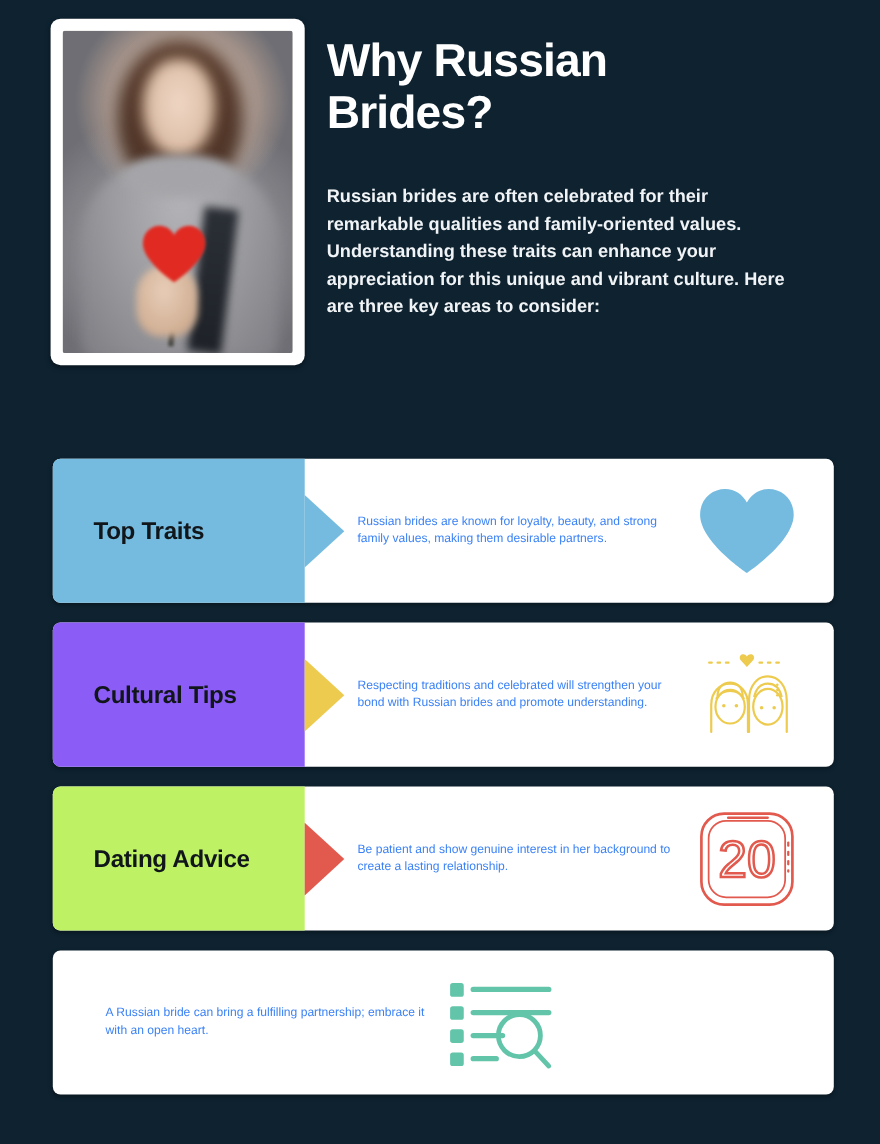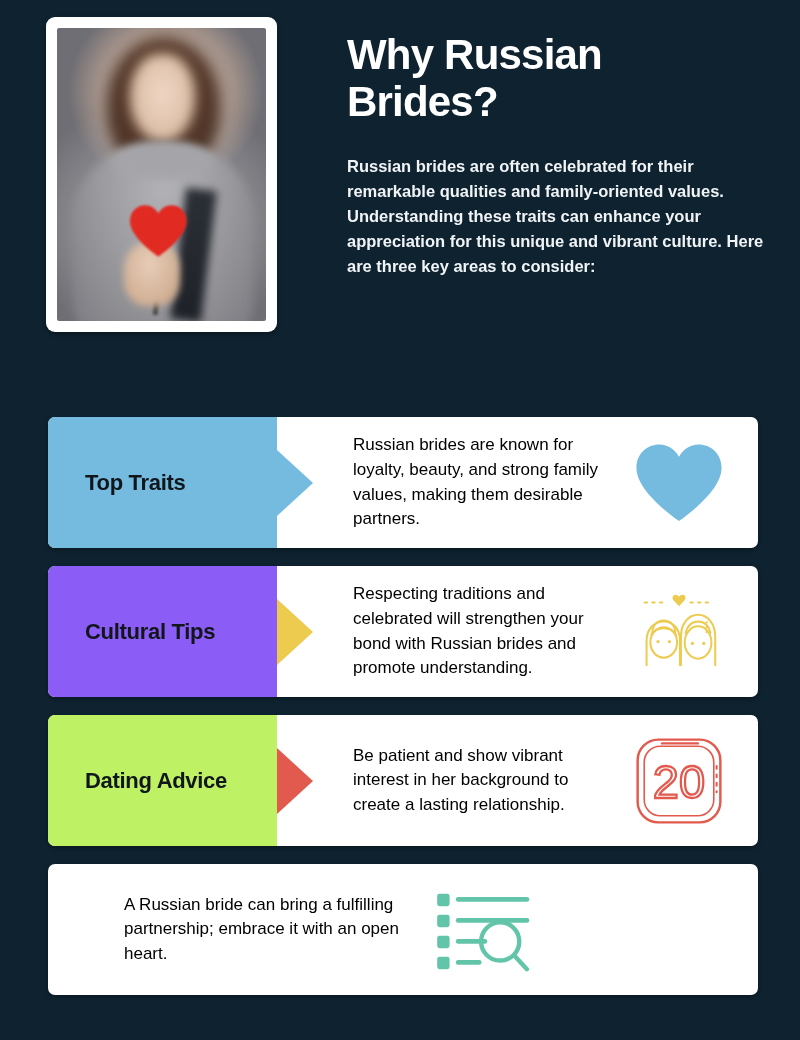--- a/index.html
+++ b/index.html
@@ -14,21 +14,21 @@
     background: #0e2230;
     font-family: "Liberation Sans", "DejaVu Sans", sans-serif;
     position: relative;
   }
 
   
   .hero {
     display: flex;
     align-items: flex-start;
     padding: 17px 25px 0 46px;
-    gap: 70px;
+    gap: 20px;
   }
 
   .photo-frame {
     width: 231px;
     height: 315px;
     background: #ffffff;
     border-radius: 9px;
     padding: 11px;
     flex: 0 0 auto;
     box-shadow: 0 2px 5px rgba(0,0,0,0.35);
@@ -118,21 +118,21 @@
     font-weight: bold;
     line-height: 1.12;
     letter-spacing: -0.8px;
     max-width: 340px;
   }
 
   .hero-body {
     color: #f1f4f6;
     font-size: 16.5px;
     line-height: 1.52;
-    margin-top: 29px;
+    margin-top: 42px;
     max-width: 420px;
     font-weight: 600;
   }
 
   
   .cards {
     position: absolute;
     left: 48px;
     top: 417px;
     width: 710px;
@@ -186,26 +186,25 @@
   .card-body {
     flex: 1 1 auto;
     display: flex;
     align-items: center;
     padding-left: 48px;
     padding-right: 8px;
     min-width: 0;
   }
 
   .card-text {
-    font-size: 17px;
+    font-size: 11px;
     line-height: 1.45;
-    color: #000000;
+    color: #3b82f6;
     flex: 1 1 auto;
     max-width: 300px;
-    margin-left: 28px;
   }
 
   .card-icon {
     flex: 0 0 auto;
     width: 118px;
     height: 100px;
     display: flex;
     align-items: center;
     justify-content: center;
     margin-right: 12px;
@@ -291,21 +290,21 @@
         </svg>
       </div>
     </div>
   </div>
 
   <div class="card">
     <div class="card-label" id="lbl2" style="background: #bef264; color: rgb(226, 89, 78);">
       <span class="card-label-text">Dating Advice</span>
     </div>
     <div class="card-body">
-      <div class="card-text">Be patient and show vibrant interest in her background to create a lasting relationship.</div>
+      <div class="card-text">Be patient and show genuine interest in her background to create a lasting relationship.</div>
       <div class="card-icon">
         <svg width="94" height="94" viewBox="0 0 100 100">
           <g fill="none" stroke="#e2594e" stroke-linecap="round">
             <rect x="6" y="6" width="88" height="88" rx="22" stroke-width="2.6"></rect>
             <rect x="13" y="13" width="74" height="74" rx="17" stroke-width="1.7"></rect>
             <line x1="32" y1="10" x2="70" y2="10" stroke-width="2.6"></line>
             <line x1="90" y1="34" x2="90" y2="62" stroke-width="2.2" stroke-dasharray="3 6"></line>
           </g>
           <text x="50" y="50" fill="none" stroke="#e2594e" stroke-width="2.4" font-family="'Liberation Sans', sans-serif" font-size="50" text-anchor="middle" dominant-baseline="central">20</text>
         </svg>

